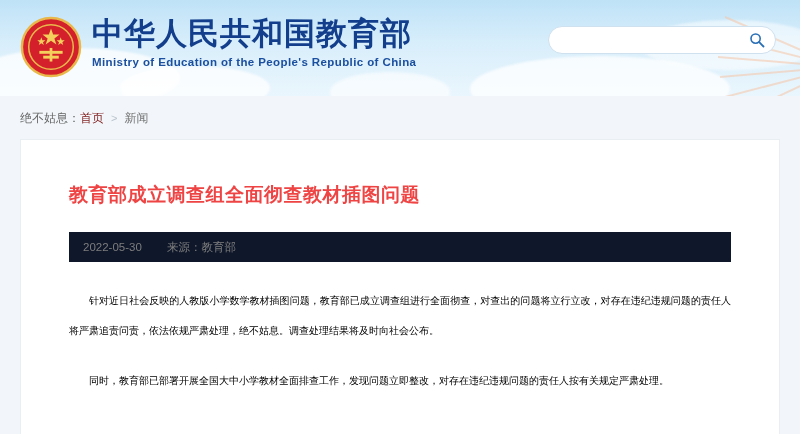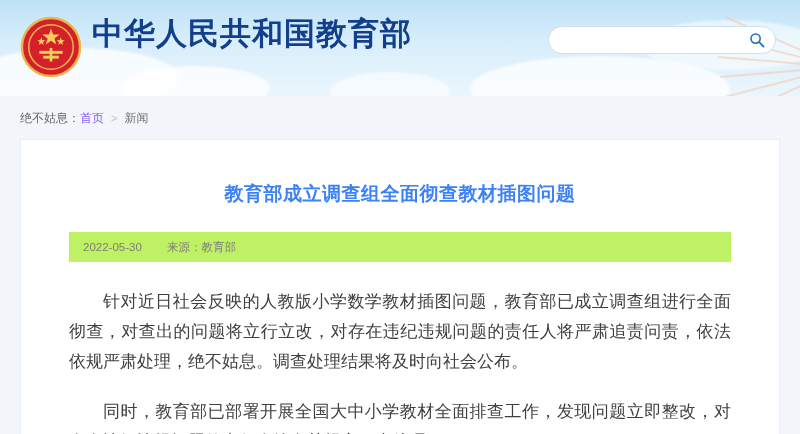--- a/index.html
+++ b/index.html
@@ -116,65 +116,65 @@
     color: #666;
     background: #f2f6fa;
     white-space: nowrap;
   }
   .breadcrumb .sep {
     color: #b9c3cc;
     margin: 0 7px;
     font-size: 11px;
   }
   .breadcrumb a {
-    color: #8b5cf6;
+    color: #7f1d1d;
     text-decoration: none;
   }
   .breadcrumb .crumb-current { color: #737373; }
 
   
   .article {
     position: relative;
     margin: 0 auto;
     width: 760px;
     min-height: 295px;
     background: #ffffff;
     box-sizing: border-box;
     padding: 30px 48px 20px 48px;
     border: 1px solid #e9eef3;
     border-bottom: none;
   }
   .article-title {
-    text-align: center;
-    font-family: Liberation Mono, monospace;
+    text-align: left;
+    font-family: Liberation Sans, sans-serif;
     font-size: 19px;
     font-weight: bold;
-    color: #3b82f6;
+    color: #ef4444;
     line-height: 30px;
     margin: 10px 0 22px 0;
     letter-spacing: 0.5px;
   }
   .meta-bar {
-    background: #bef264;
+    background: #0f172a;
     height: 30px;
     line-height: 30px;
     font-size: 11.5px;
     color: #7d7d7d;
     padding-left: 14px;
     box-sizing: border-box;
     margin-bottom: 24px;
   }
   .meta-bar .meta-date { margin-right: 22px; }
 
   .article-body p {
     margin: 0 0 20px 0;
     font-family: "DejaVu Sans", sans-serif;
-    font-size: 17px;
+    font-size: 10px;
     line-height: 30px;
-    color: #404040;
+    color: #000000;
     text-indent: 2em;
     text-align: justify;
   }
 </style>
 </head>
 <body>
 
 <div class="header">
   <div class="cloud c1"></div>
   <div class="cloud c2"></div>
@@ -199,20 +199,21 @@
     <polygon points="32,13 34.2,19.2 40.8,19.2 35.5,23.2 37.5,29.4 32,25.6 26.5,29.4 28.5,23.2 23.2,19.2 29.8,19.2" fill="#f5cf5b"></polygon>
     <polygon points="22,22 23.1,25 26.2,25 23.7,27 24.6,30 22,28.2 19.4,30 20.3,27 17.8,25 20.9,25" fill="#f5cf5b"></polygon>
     <polygon points="42,22 43.1,25 46.2,25 43.7,27 44.6,30 42,28.2 39.4,30 40.3,27 37.8,25 40.9,25" fill="#f5cf5b"></polygon>
     <rect x="20" y="36" width="24" height="3" fill="#f5cf5b"></rect>
     <rect x="24" y="41" width="16" height="3" fill="#f5cf5b"></rect>
     <rect x="30.6" y="33" width="2.8" height="14" fill="#f5cf5b"></rect>
   </svg>
 
   <div class="title-block">
     <div class="title-cn">中华人民共和国教育部</div>
+    <div class="title-en">Ministry of Education of the People's Republic of China</div>
   </div>
 
   <div class="search-box">
     <input class="search-input" type="text" value="" placeholder="" style="">
     <svg class="search-icon" viewBox="0 0 16 16">
       <circle cx="6.6" cy="6.6" r="4.6" fill="none" stroke="#2a6fb5" stroke-width="1.6"></circle>
       <line x1="10.2" y1="10.2" x2="14.5" y2="14.5" stroke="#2a6fb5" stroke-width="1.8" stroke-linecap="round"></line>
     </svg>
   </div>
 </div>

